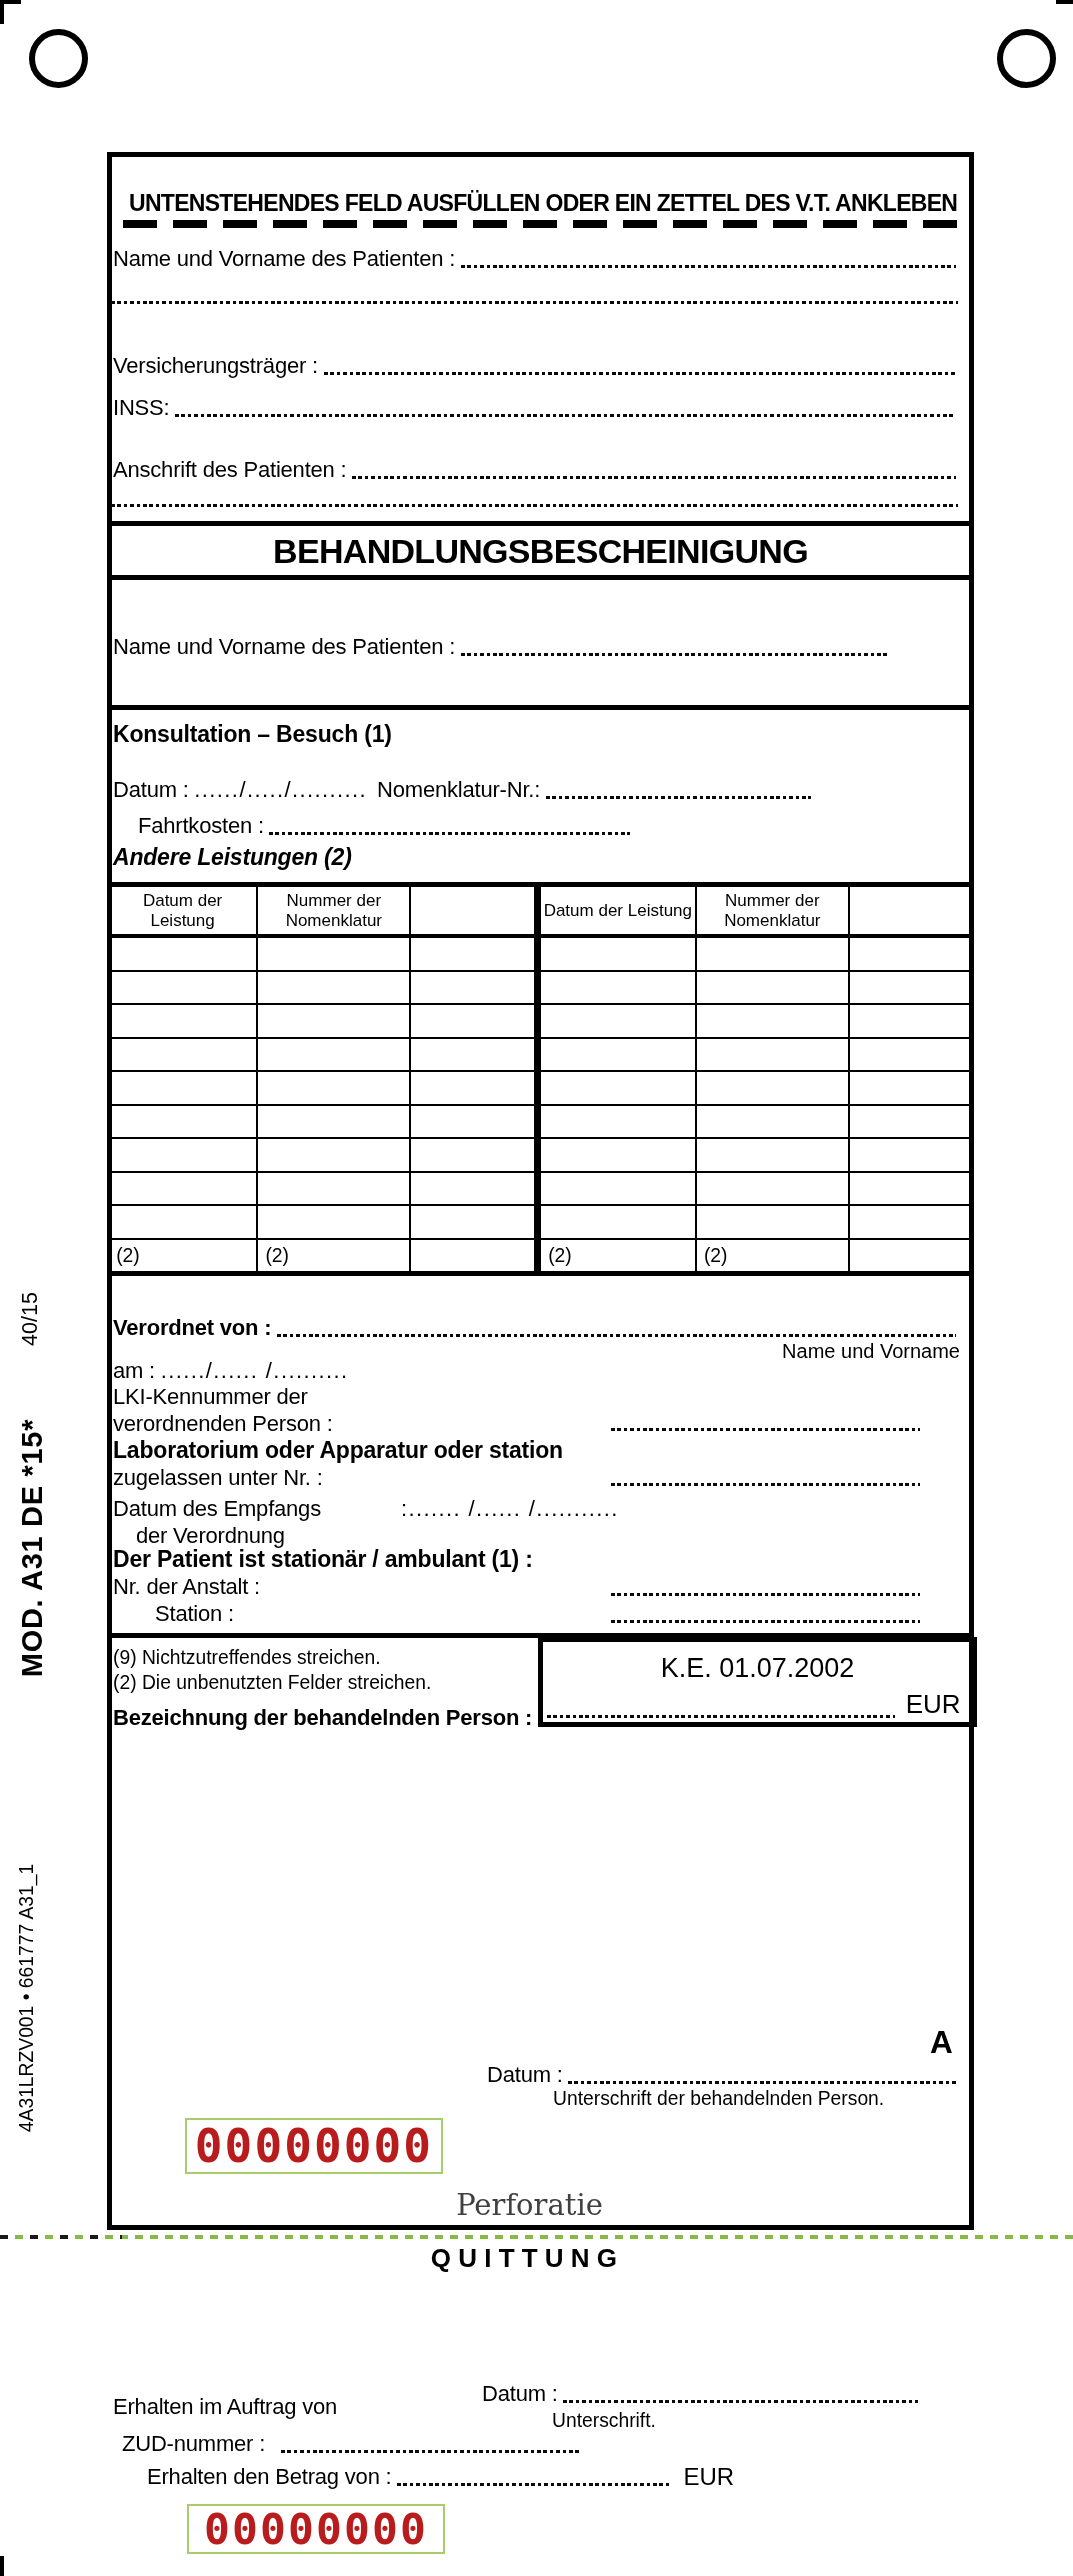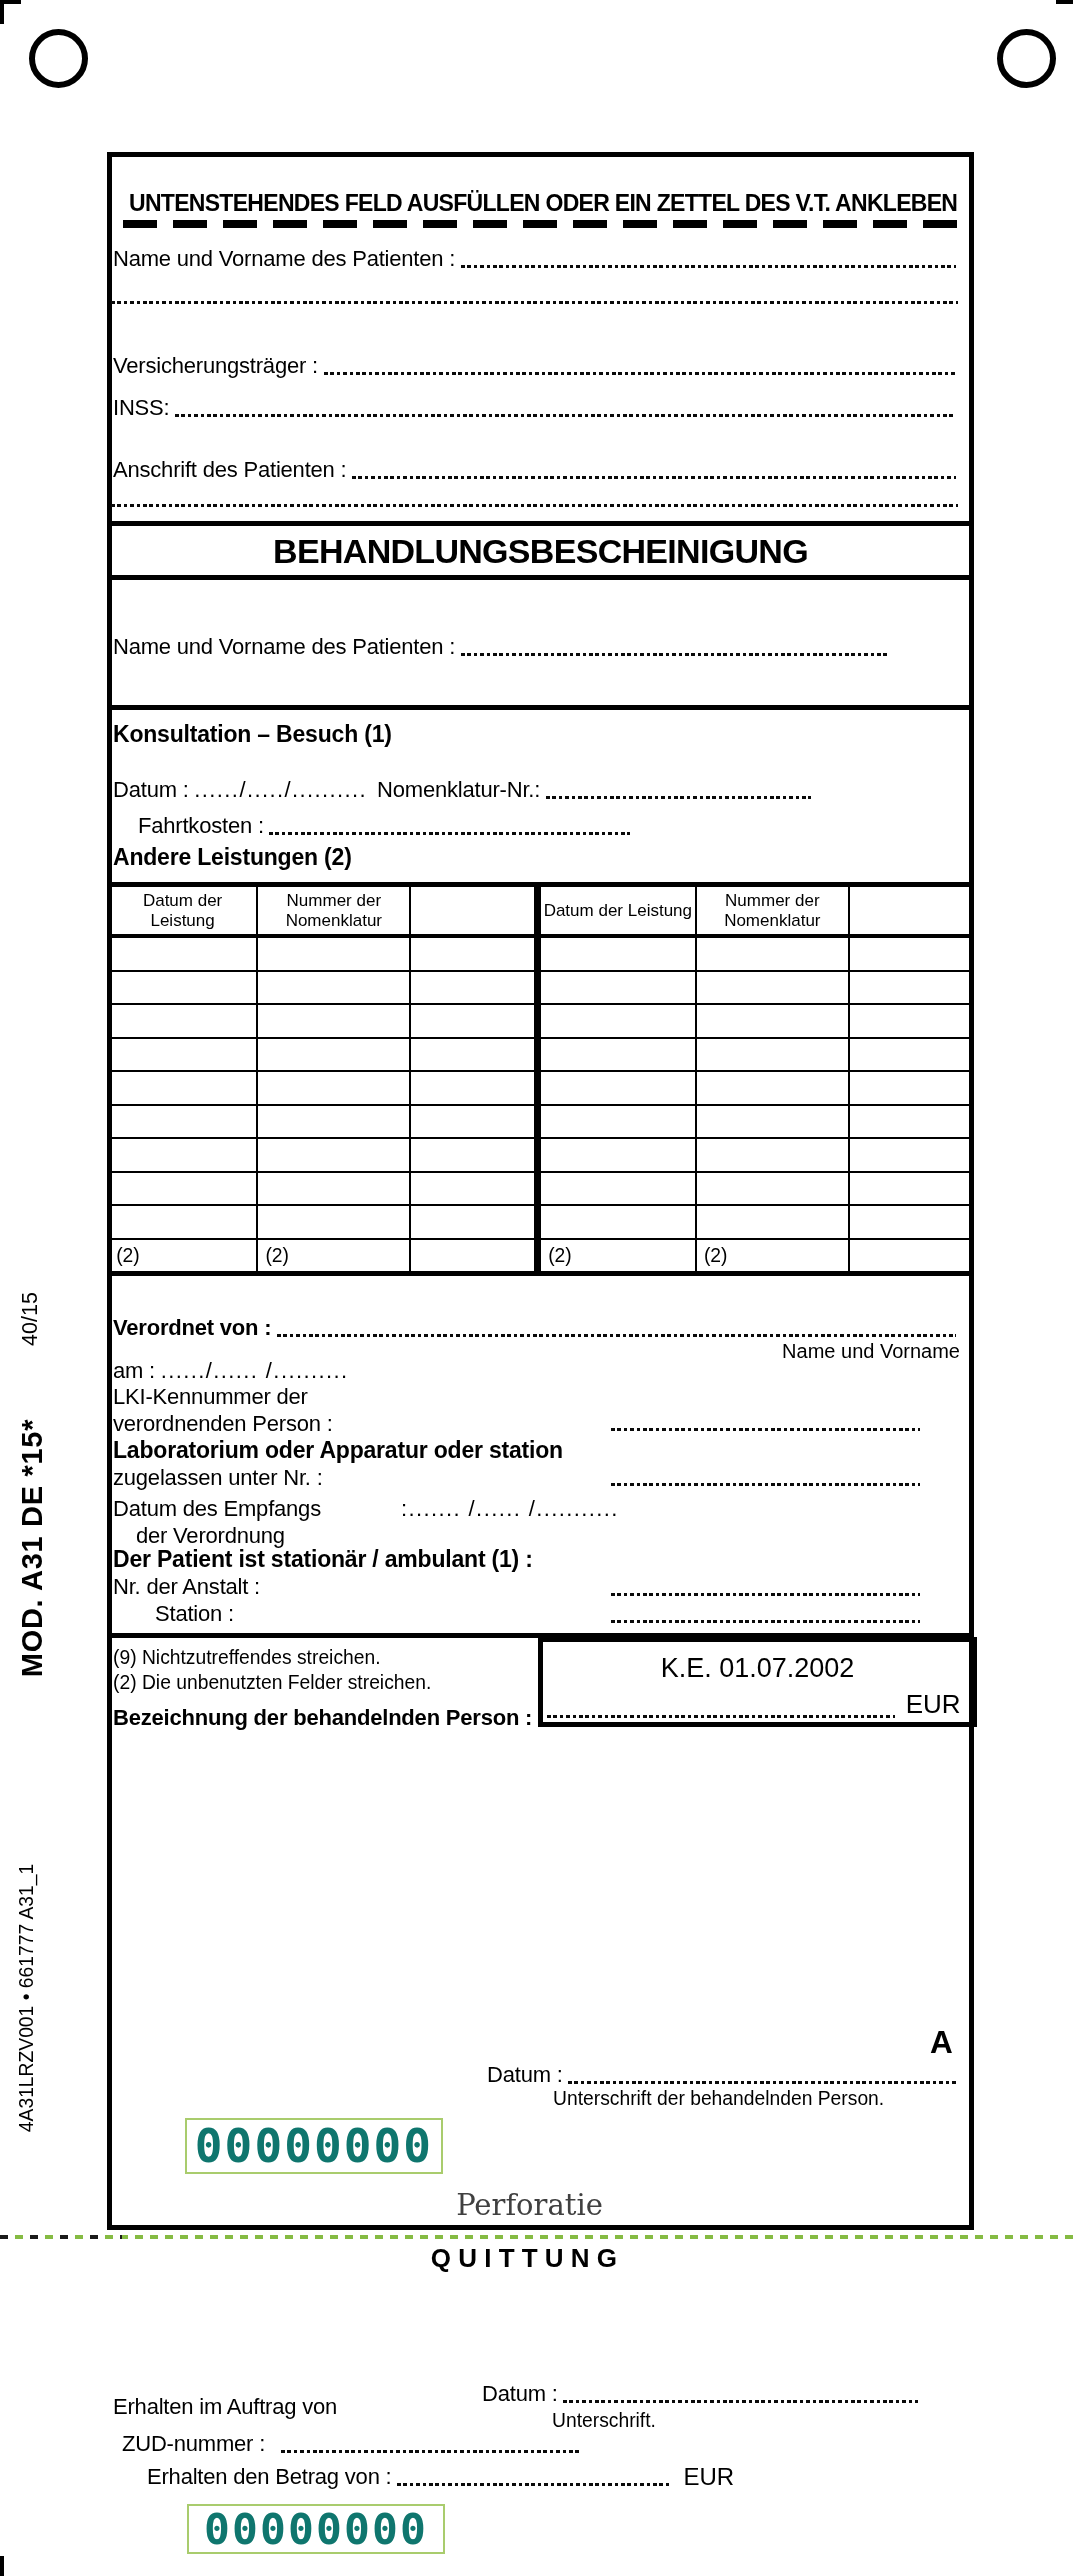--- a/index.html
+++ b/index.html
@@ -22,21 +22,21 @@
   
   #svc-table{border-collapse:collapse;table-layout:fixed;width:867px;}
   #svc-table td{border:2.1px solid #000;padding:0;font-size:17px;text-align:center;vertical-align:middle;line-height:19.3px;}
   #svc-table .thick-left{border-left:7.9px solid #000;}
   #svc-table tr.hdr td{border-top:5px solid #000;border-bottom:4.3px solid #000;height:47px;}
   #svc-table tr.body td{height:31.5px;}
   #svc-table tr.last td{height:31.5px;border-bottom:5px solid #000;font-size:19.3px;text-align:left;padding-left:7.2px;}
   
   #ke-box{left:538px;top:1637px;width:439px;height:90px;border:5.7px solid #000;box-sizing:border-box;}
   .redbox{border:2.1px solid #a9cc6d;display:flex;align-items:center;justify-content:center;box-sizing:border-box;}
-  .reddigits{font-family:"DejaVu Sans Mono",monospace;font-weight:bold;font-size:46px;color:#0f766e;letter-spacing:2.1px;line-height:1;}
+  .reddigits{font-family:"DejaVu Sans Mono",monospace;font-weight:bold;font-size:46px;color:#b91c1c;letter-spacing:2.1px;line-height:1;}
   .dashed-underline{height:7.9px;background:repeating-linear-gradient(90deg,#000 0 34px,transparent 34px 50px);}
   #perfline{left:0;top:2235px;width:1073px;height:3.6px;
      background:repeating-linear-gradient(90deg,#85bb43 0 7.9px,transparent 7.9px 15px);}
   #perfline-dark{left:0;top:2235px;width:122px;height:3.6px;
      background:repeating-linear-gradient(90deg,#1a1a1a 0 7.9px,transparent 7.9px 30px);}
 </style>
 </head>
 <body>
 
 <div id="page">
@@ -96,21 +96,21 @@
     <span class="dots-text">....../...../..........</span>
     <span class="lbl" style="margin-left:4.3px;">Nomenklatur-Nr.:</span>
     <span class="dotline" style="flex:none;width:265px;"></span>
   </div>
 
   <div class="abs row" style="left:113px;top:813px;padding-left:25px;">
     <span class="lbl">Fahrtkosten :</span>
     <span class="dotline" style="flex:none;width:361px;"></span>
   </div>
 
-  <div class="abs lbl b" style="left:113px;top:844px;font-size:23px;">Andere Leistungen (2)</div>
+  <div class="abs lbl b" style="left:113px;top:844px;font-size:23px;font-style:italic;">Andere Leistungen (2)</div>
 
   <table class="abs" id="svc-table" style="left:107px;top:882px;">
     <colgroup>
       <col style="width:148px">
         <col style="width:152px">
         <col style="width:126px">
       <col style="width:157px">
         <col style="width:152px">
         <col style="width:123px">
     </colgroup>

